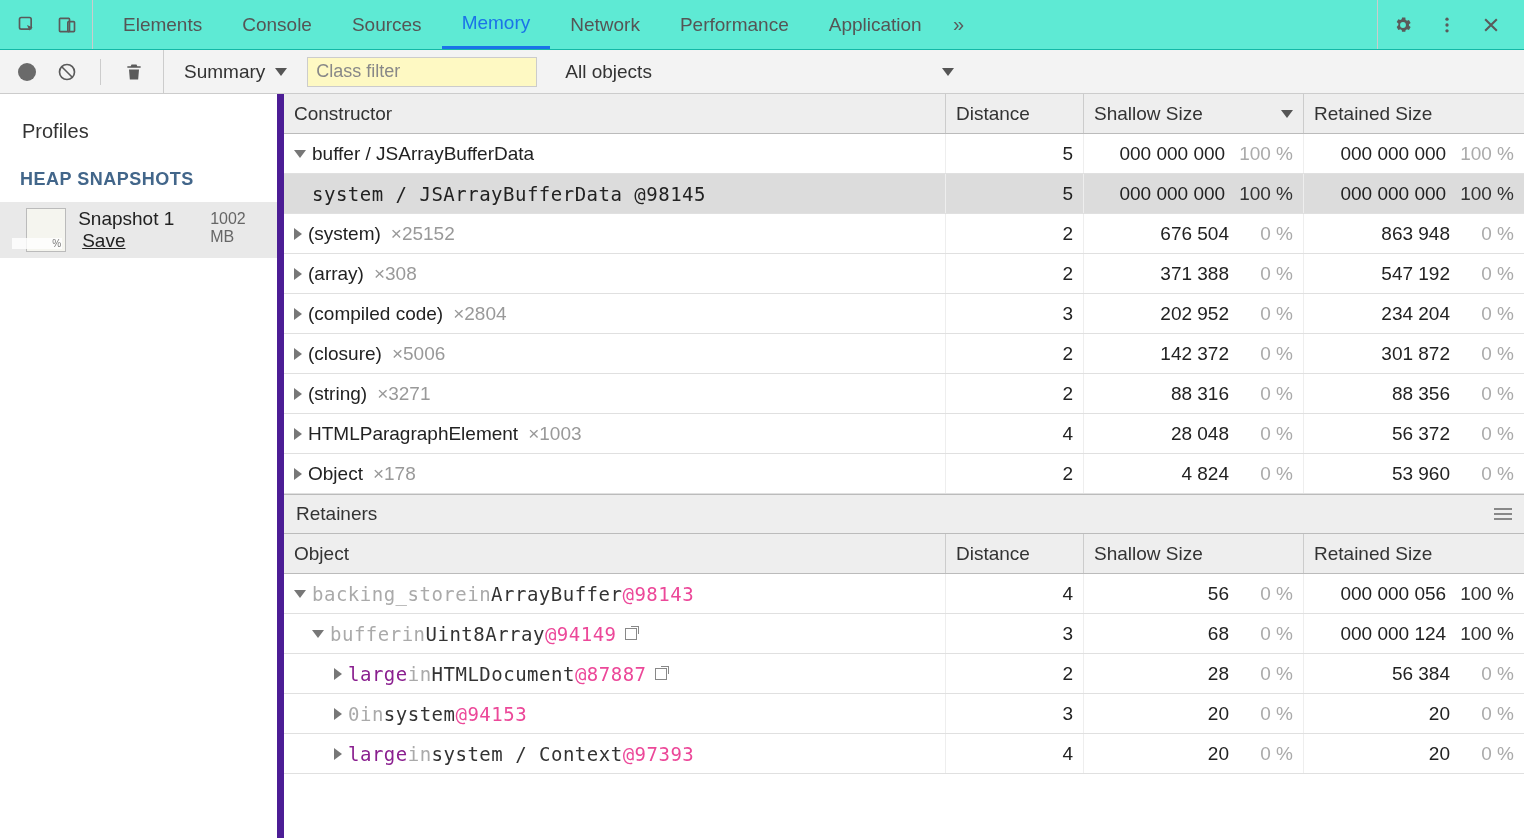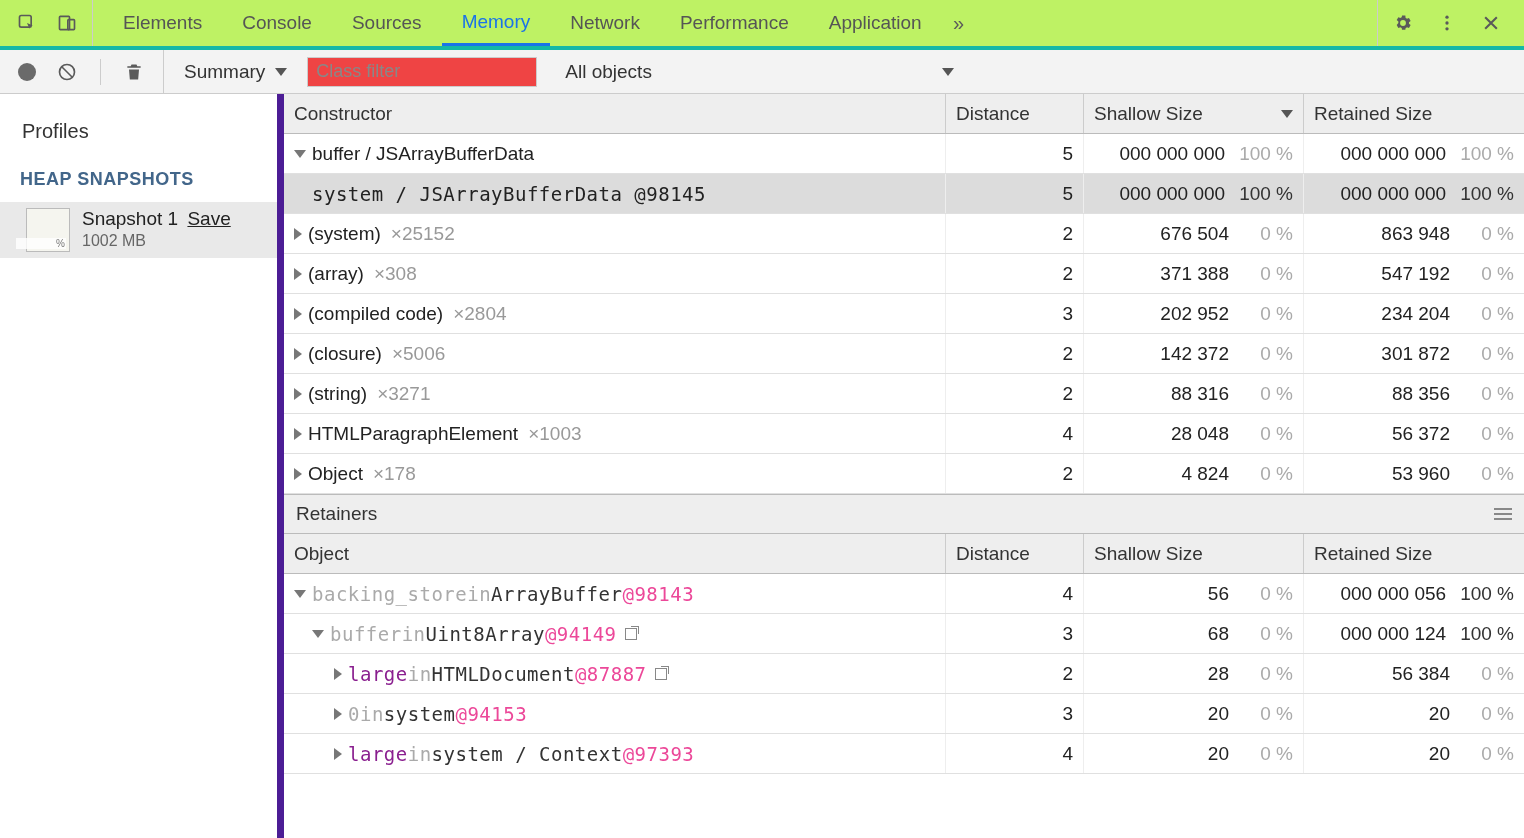--- a/index.html
+++ b/index.html
@@ -11,22 +11,22 @@
     width: 1524px;
     height: 838px;
     overflow: hidden;
   }
   
   
   .tabbar {
     display: flex;
     align-items: center;
     height: 50px;
-    border-bottom: 4px solid #14b8a6;
-    background: #bef264;
+    border-bottom: 1px solid #14b8a6;
+    background: #5eead4;
     padding: 0 8px;
     font-size: 19px;
     color: #555;
   }
   .tabbar .left-icons { display: flex; align-items: center; gap: 18px; padding: 0 14px 0 8px; border-right: 1px solid #ccc; height: 100%; }
   .tabbar .tabs { display: flex; align-items: stretch; height: 100%; gap: 0; margin-left: 10px; }
   .tab { display: flex; align-items: center; padding: 0 20px; cursor: pointer; color: #555; }
   .tab.active { color: #1a73e8; border-bottom: 3px solid #1a73e8; }
   .tabbar .right-icons { margin-left: auto; display: flex; align-items: center; gap: 22px; padding: 0 14px; border-left: 1px solid #ccc; height: 100%; }
   .icon-btn { display: inline-flex; align-items: center; justify-content: center; width: 22px; height: 22px; color: #5a5a5a; }
@@ -40,21 +40,21 @@
     border-bottom: 1px solid #ccc;
     background: #f3f3f3;
   }
   .toolbar2 .left { display: flex; align-items: center; gap: 20px; padding: 0 18px; height: 100%; border-right: 1px solid #ccc; }
   .toolbar2 .right { display: flex; align-items: center; gap: 12px; padding: 0 12px; flex: 1; }
   .record-dot { width: 18px; height: 18px; border-radius: 50%; background: #6a6a6a; }
   .dropdown { display: inline-flex; align-items: center; gap: 10px; font-size: 19px; color: #333; padding: 4px 8px; cursor: pointer; }
   .caret-down { width: 0; height: 0; border-left: 6px solid transparent; border-right: 6px solid transparent; border-top: 8px solid #555; }
   input.class-filter {
     width: 230px; height: 30px; font-size: 18px; padding: 2px 8px;
-    border: 1px solid #ccc; background: #ef4444; color: #333;
+    border: 1px solid #ccc; background: #fef9c3; color: #333;
   }
   input.class-filter::placeholder { color: #888; }
   .vsep { width: 1px; height: 26px; background: #ccc; margin: 0 2px; }
   
   
   .body { display: flex; height: calc(838px - 50px - 44px); }
   
   
   .sidebar { width: 284px; min-width: 284px; border-right: 7px solid #4c1d95; padding-top: 20px; background: #fff; }
   .sidebar .section-title { font-size: 20px; color: #333; padding: 6px 22px 18px; }
@@ -64,21 +64,21 @@
     width: 44px; height: 44px; background: #f5f5ef; border: 1px solid #bbb;
     display: flex; align-items: flex-end; justify-content: center; padding: 4px;
     position: relative;
   }
   .snap-icon::before {
     content: ""; position: absolute; left: 4px; right: 4px; top: 6px; height: 18px;
     background: repeating-linear-gradient(90deg, #c6a #0 0, #cc9 3px, transparent 3px, transparent 6px);
     opacity: .4;
   }
   .snap-icon .pct { position: absolute; bottom: 2px; right: 3px; font-size: 10px; color: #777; background: rgba(255,255,255,.8); padding: 0 1px; }
-  .snap-text { display: flex; flex-direction: column; }
+  .snap-text { display: flex; flex-direction: row; }
   .snap-text .row1 { font-size: 19px; color: #222; }
   .snap-text .row1 .save { text-decoration: underline; margin-left: 4px; }
   .snap-text .row2 { font-size: 16px; color: #666; margin-top: 2px; }
   
   
   .main { flex: 1; display: flex; flex-direction: column; }
   .grid-header, .grid-row, .ret-header, .ret-row {
     display: grid;
     grid-template-columns: 1fr 138px 220px 220px;
     align-items: center;

